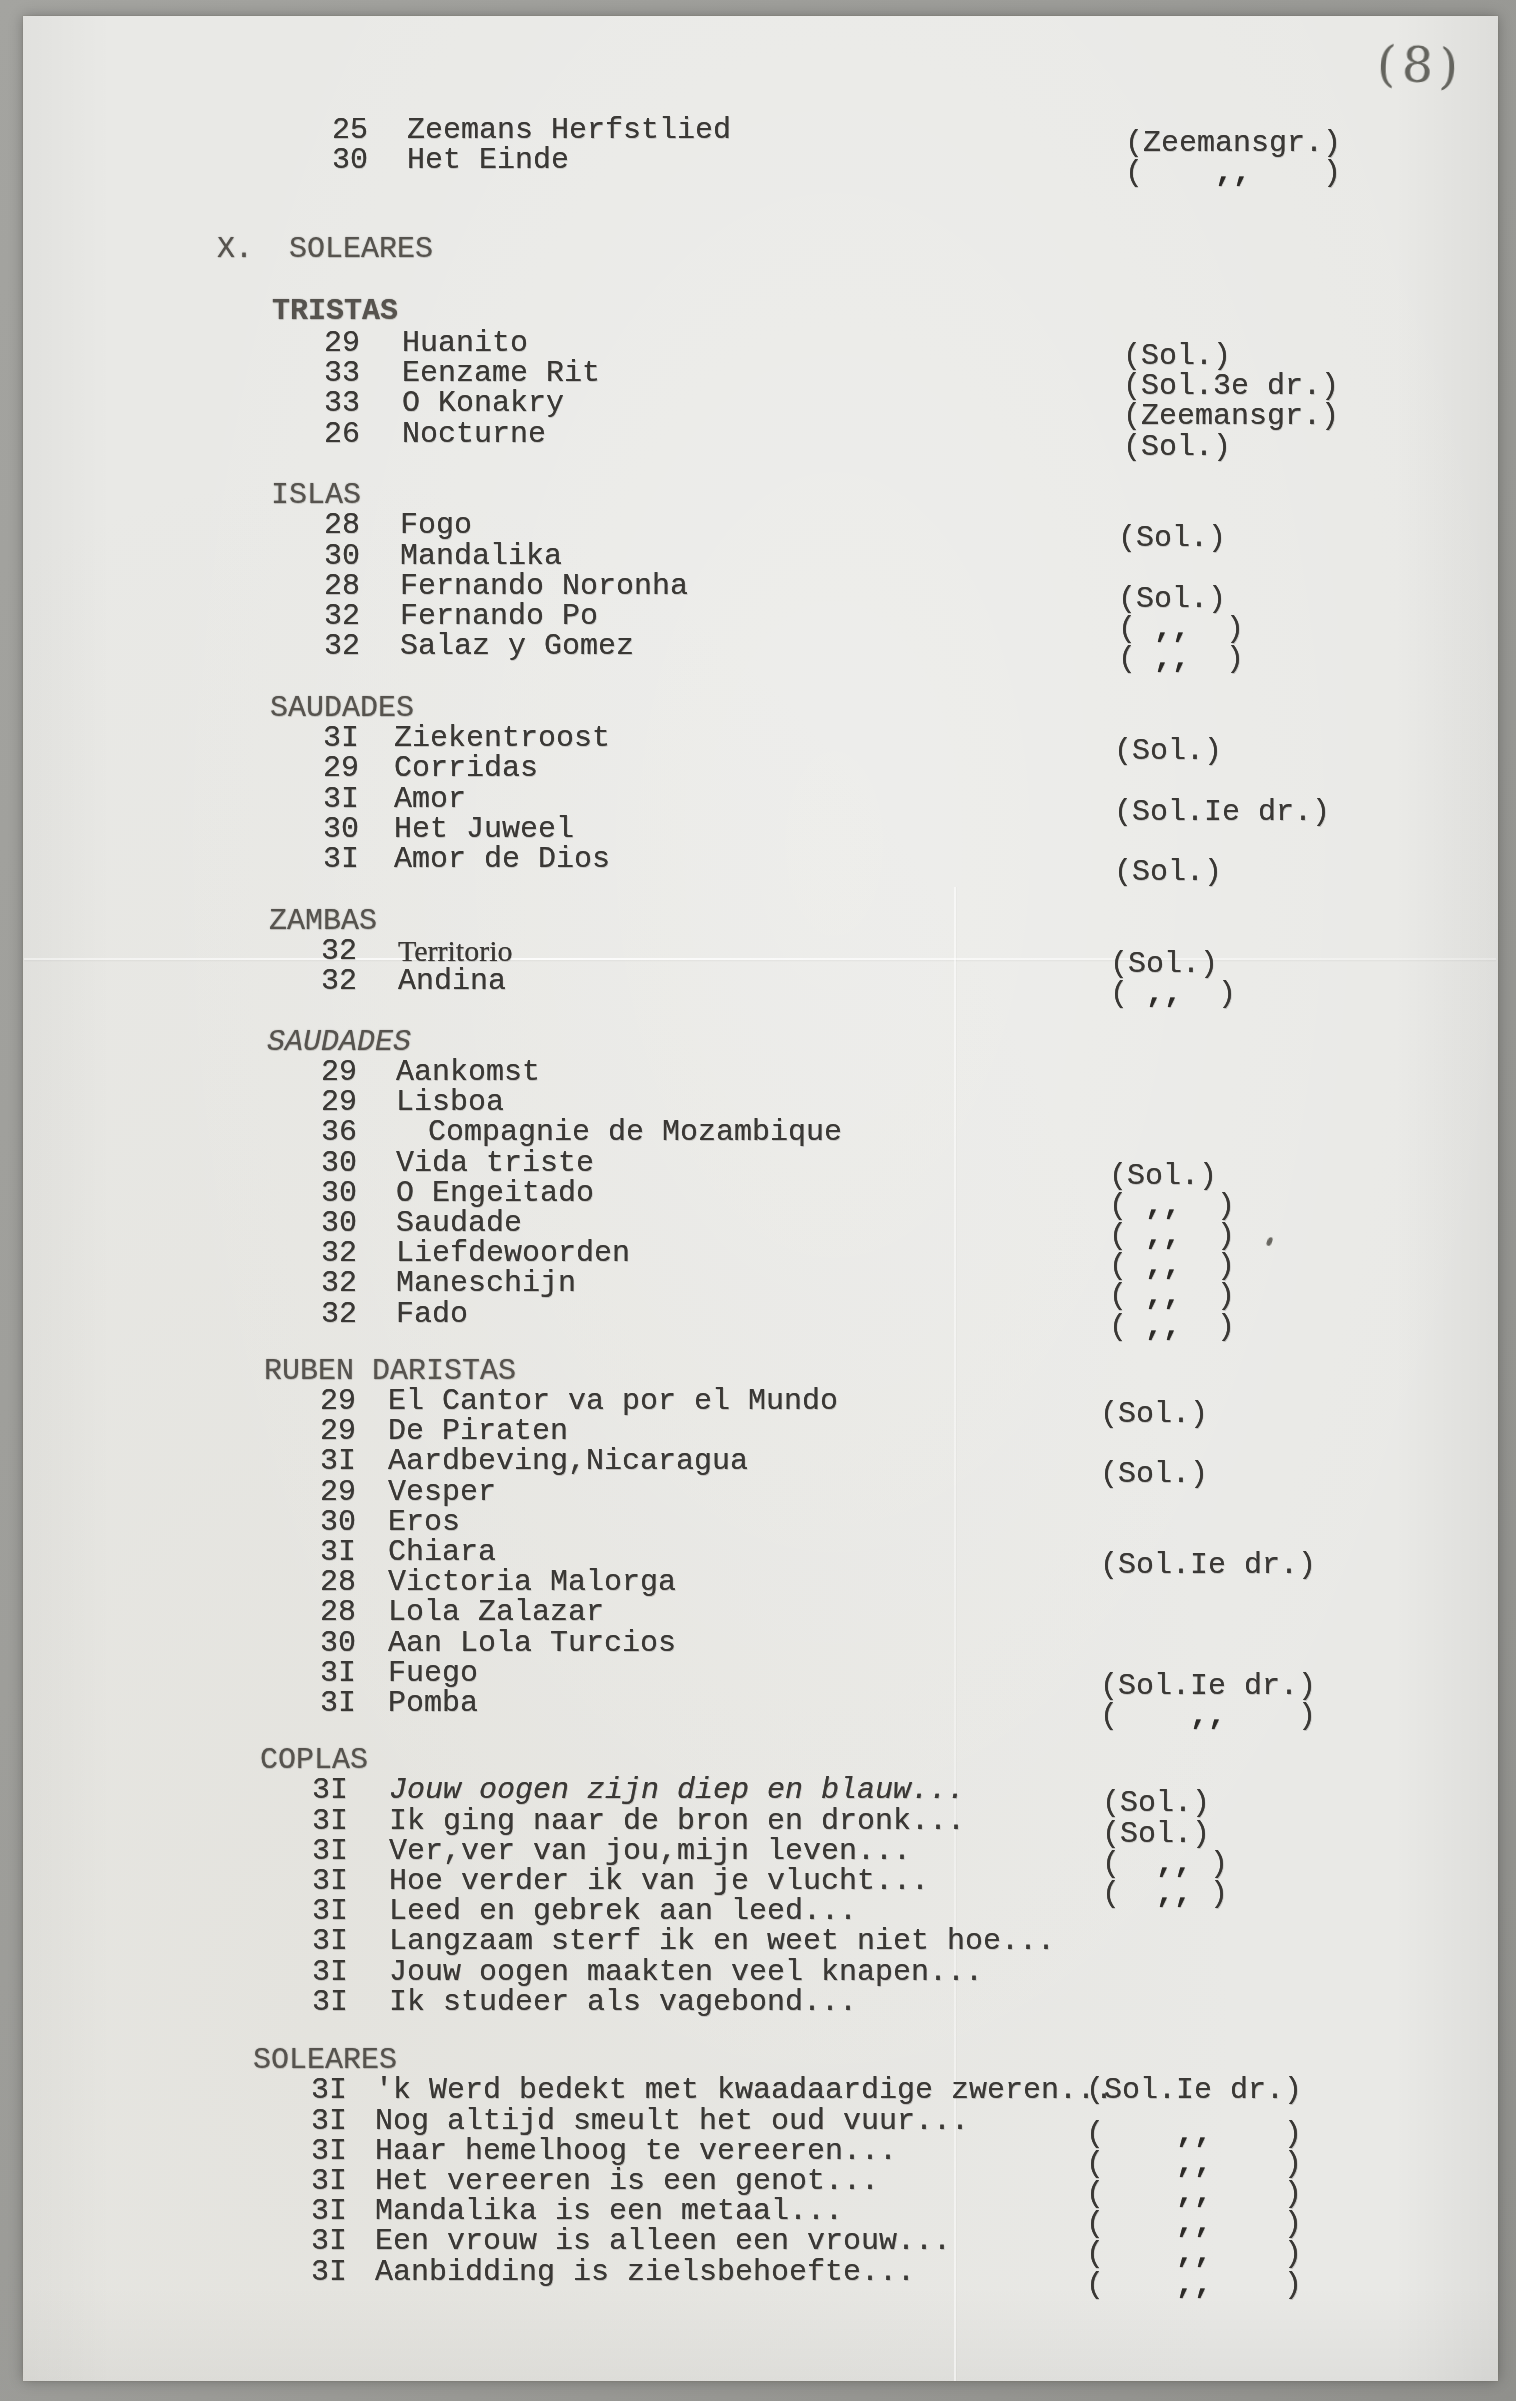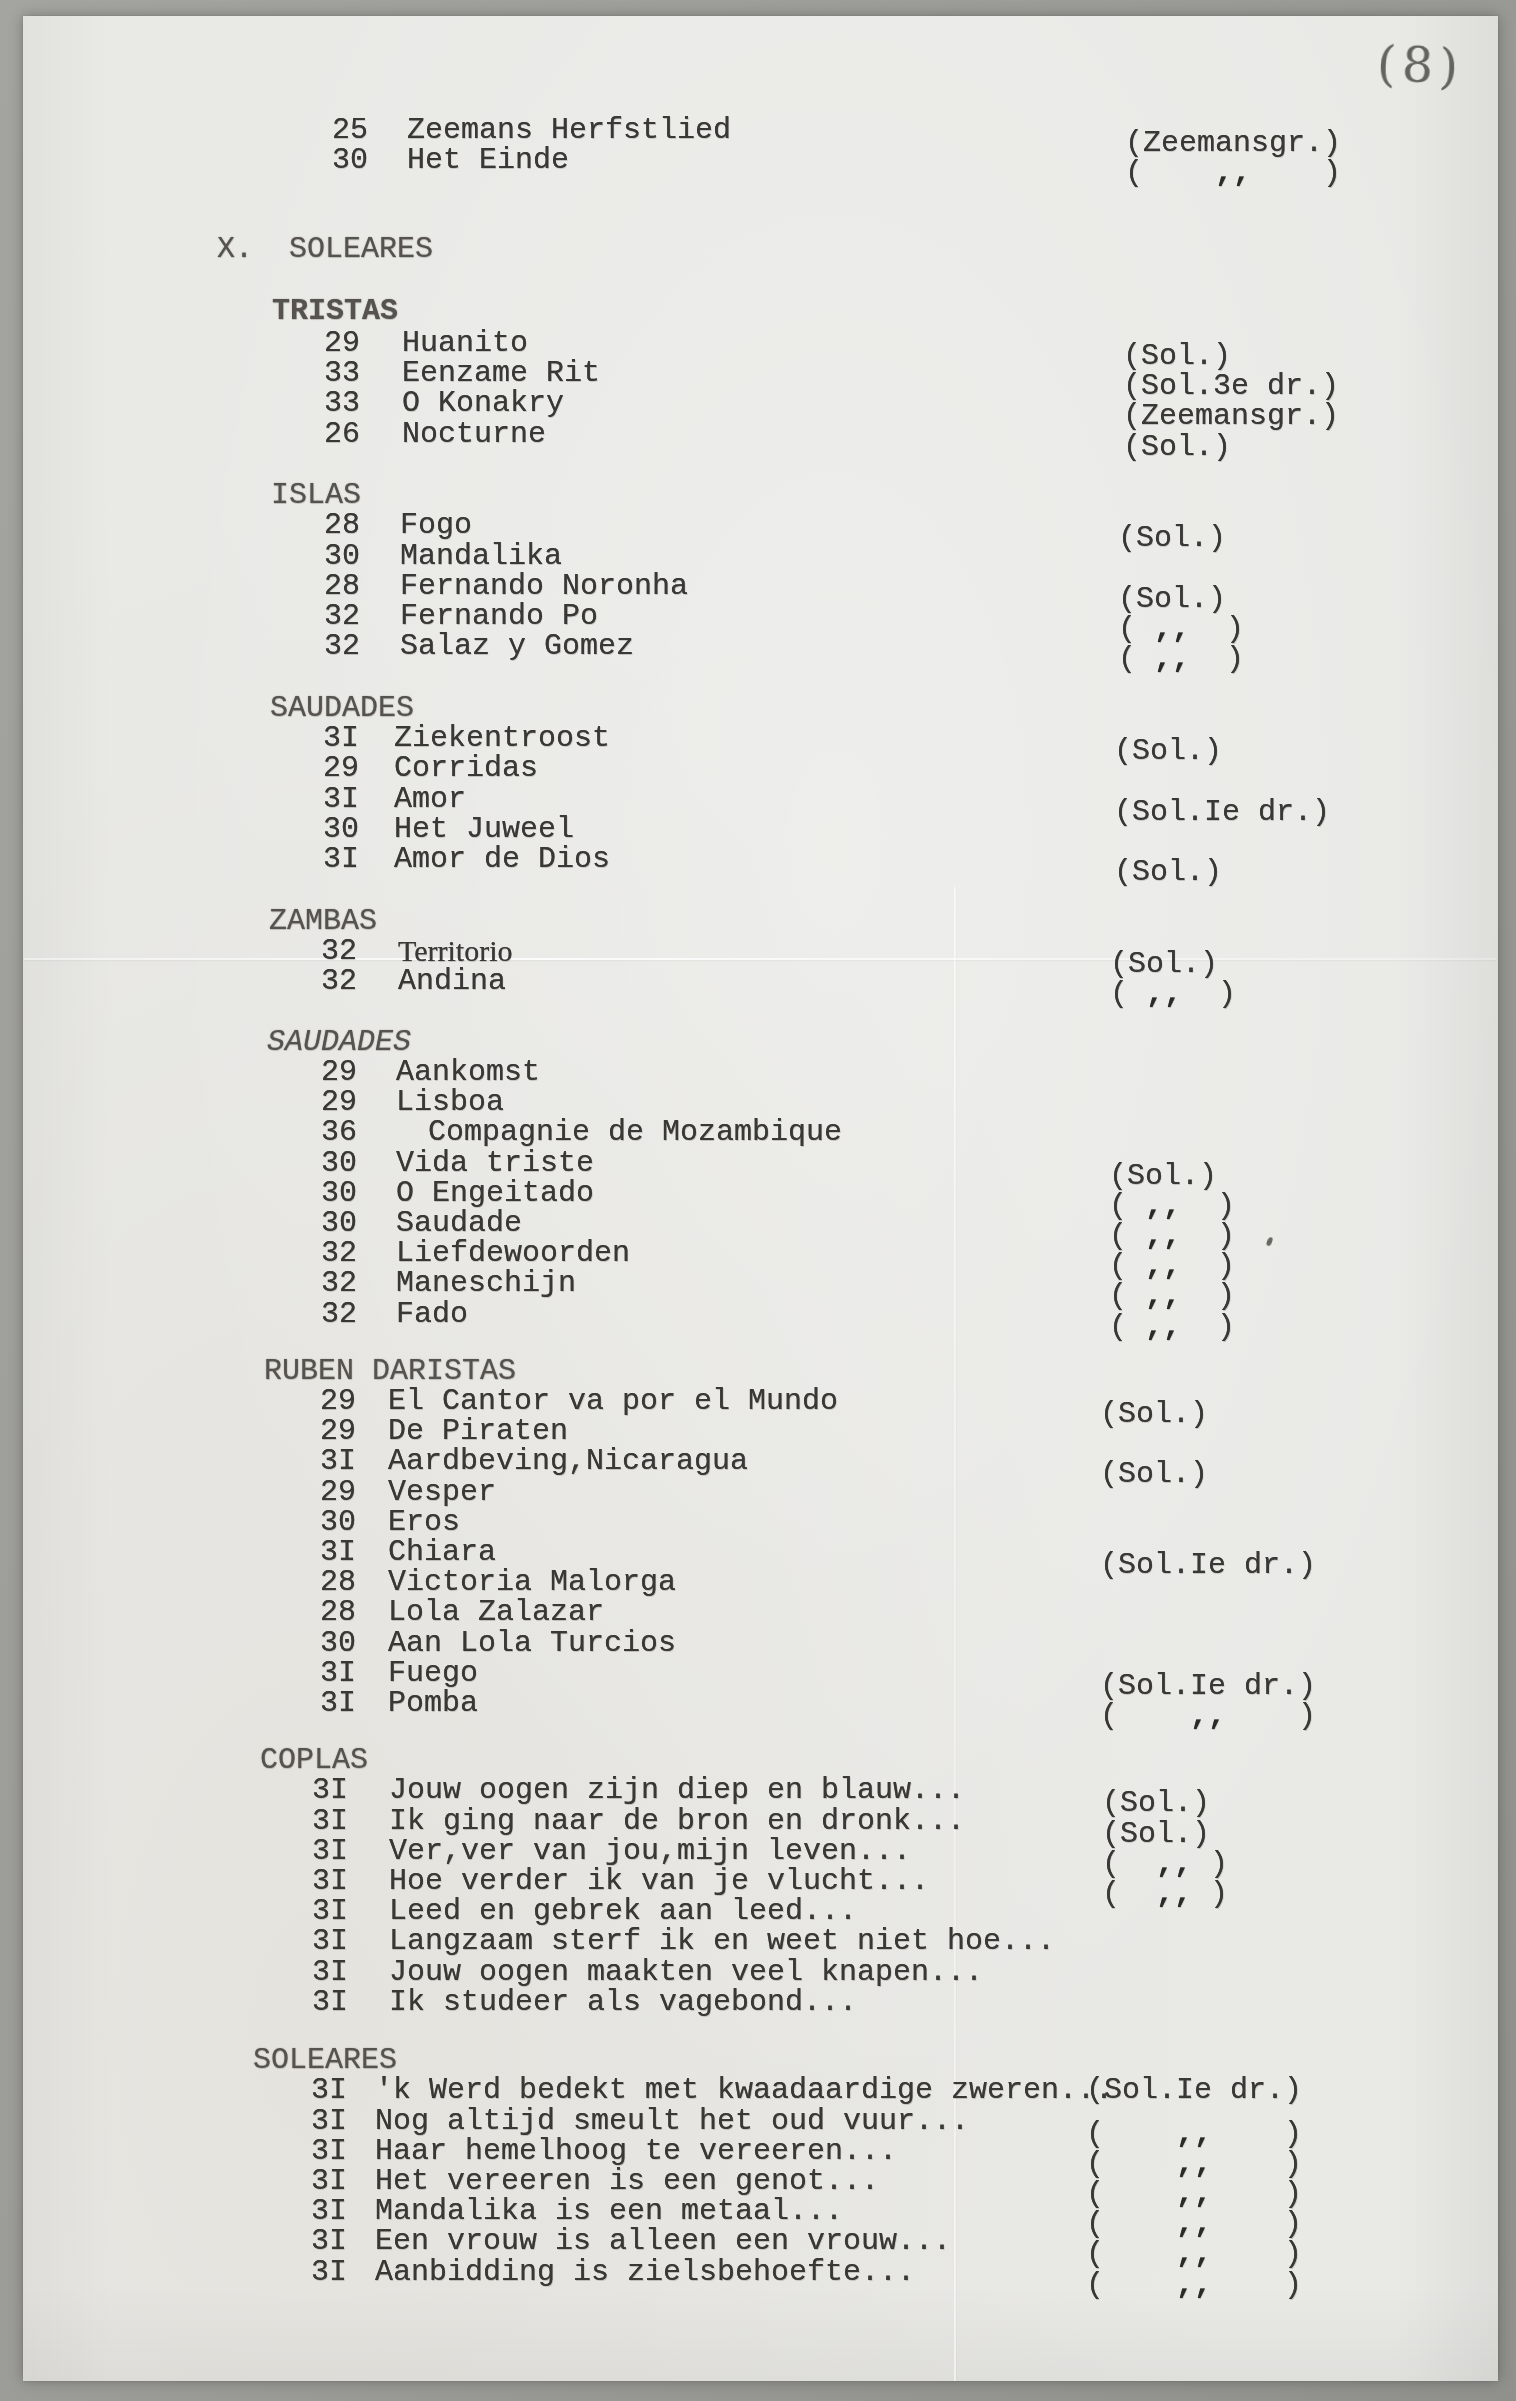--- a/index.html
+++ b/index.html
@@ -273,21 +273,21 @@
       <div class="line" style="top: 1688px;">
         <span class="num" style="left: 320px;">3I</span>
         <span class="title" style="left: 388px;">Pomba</span>
         <span class="note ditto" style="left: 1100px; top: 12.8px;">(    <b>,,</b>    )</span>
       </div>
       <div class="line" style="top: 1745px;">
         <span class="hdr" style="left: 260px;">COPLAS</span>
       </div>
       <div class="line" style="top: 1775px;">
         <span class="num" style="left: 312px;">3I</span>
-        <span class="title" style="left: 389px;">Jouw oogen zijn diep en blauw...</span>
+        <span class="title" style="left: 389px; font-style: italic;">Jouw oogen zijn diep en blauw...</span>
         <span class="note" style="left: 1102px; top: 12.8px;">(Sol.)</span>
       </div>
       <div class="line" style="top: 1806px;">
         <span class="num" style="left: 312px;">3I</span>
         <span class="title" style="left: 389px;">Ik ging naar de bron en dronk...</span>
         <span class="note" style="left: 1102px; top: 12.8px;">(Sol.)</span>
       </div>
       <div class="line" style="top: 1836px;">
         <span class="num" style="left: 312px;">3I</span>
         <span class="title" style="left: 389px;">Ver,ver van jou,mijn leven...</span>

